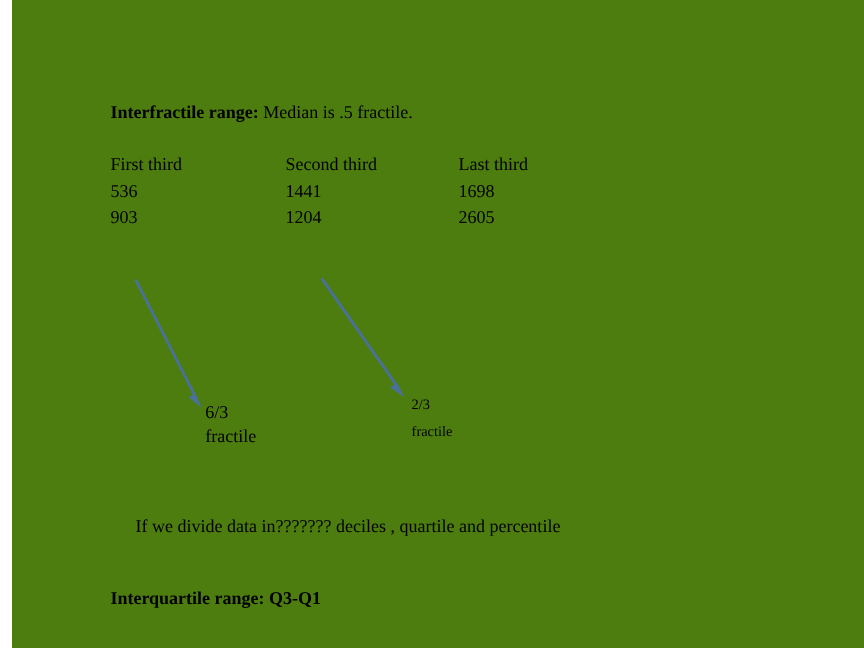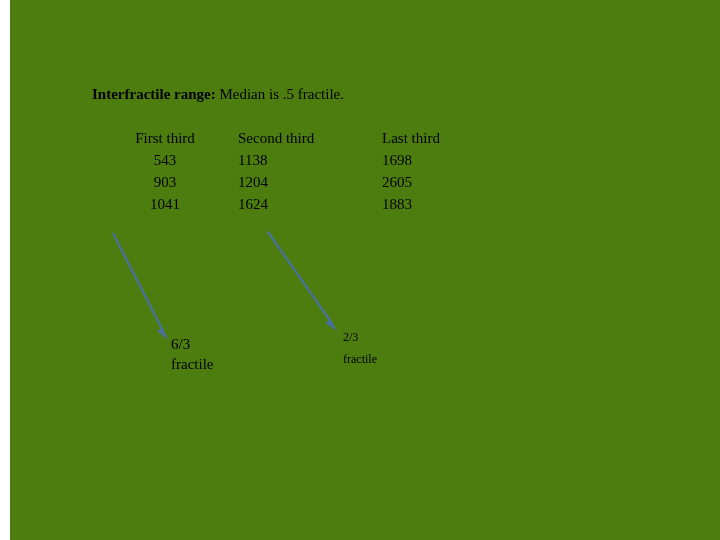--- a/index.html
+++ b/index.html
@@ -49,21 +49,21 @@
   #thirds-table th,
   #thirds-table td {
     padding: 0;
     margin: 0;
     text-align: left;
     font-weight: normal;
     height: 22px;
     line-height: 22px;
     vertical-align: top;
   }
-  #thirds-table th.col0, #thirds-table td.col0 { width: 146px; text-align: center; }
+  #thirds-table th.col0, #thirds-table td.col0 { width: 146px; }
   #thirds-table th.col1, #thirds-table td.col1 { width: 144px; }
   #thirds-table th.col2, #thirds-table td.col2 { width: 120px; }
 
   
   #arrow-layer {
     position: absolute;
     left: 0;
     top: 0;
     width: 720px;
     height: 540px;
@@ -112,33 +112,28 @@
   <table id="thirds-table">
     <thead>
       <tr>
         <th class="col0">First third</th>
         <th class="col1">Second third</th>
         <th class="col2">Last third</th>
       </tr>
     </thead>
     <tbody>
       <tr>
-        <td class="col0">543</td>
-        <td class="col1">1138</td>
+        <td class="col0">536</td>
+        <td class="col1">1441</td>
         <td class="col2">1698</td>
       </tr>
       <tr>
         <td class="col0">903</td>
         <td class="col1">1204</td>
         <td class="col2">2605</td>
-      </tr>
-      <tr>
-        <td class="col0">1041</td>
-        <td class="col1">1624</td>
-        <td class="col2">1883</td>
       </tr>
     </tbody>
   </table>
 
   <svg id="arrow-layer" viewBox="0 0 720 540">
     <g id="arrow-one-third-group">
       <line x1="103" y1="233" x2="153" y2="331" stroke="#4A7299" stroke-width="2.4" stroke-linecap="butt"></line>
       <polygon points="158,340 147,331 153,328" fill="#4A7299"></polygon>
     </g>
     <g id="arrow-two-thirds-group">
@@ -150,14 +145,16 @@
   <div class="abs callout" id="callout-one-third">
     <div class="line1">6/3</div>
     <div class="line2">fractile</div>
   </div>
 
   <div class="abs callout" id="callout-two-thirds">
     <div class="line1">2/3</div>
     <div class="line2">fractile</div>
   </div>
 
+  <div class="abs" id="divide-line">If we divide data in??????? deciles , quartile and percentile</div>
+  <div class="abs" id="interquartile-line">Interquartile range: Q3-Q1</div>
 
 </div>
 
 </body></html>

